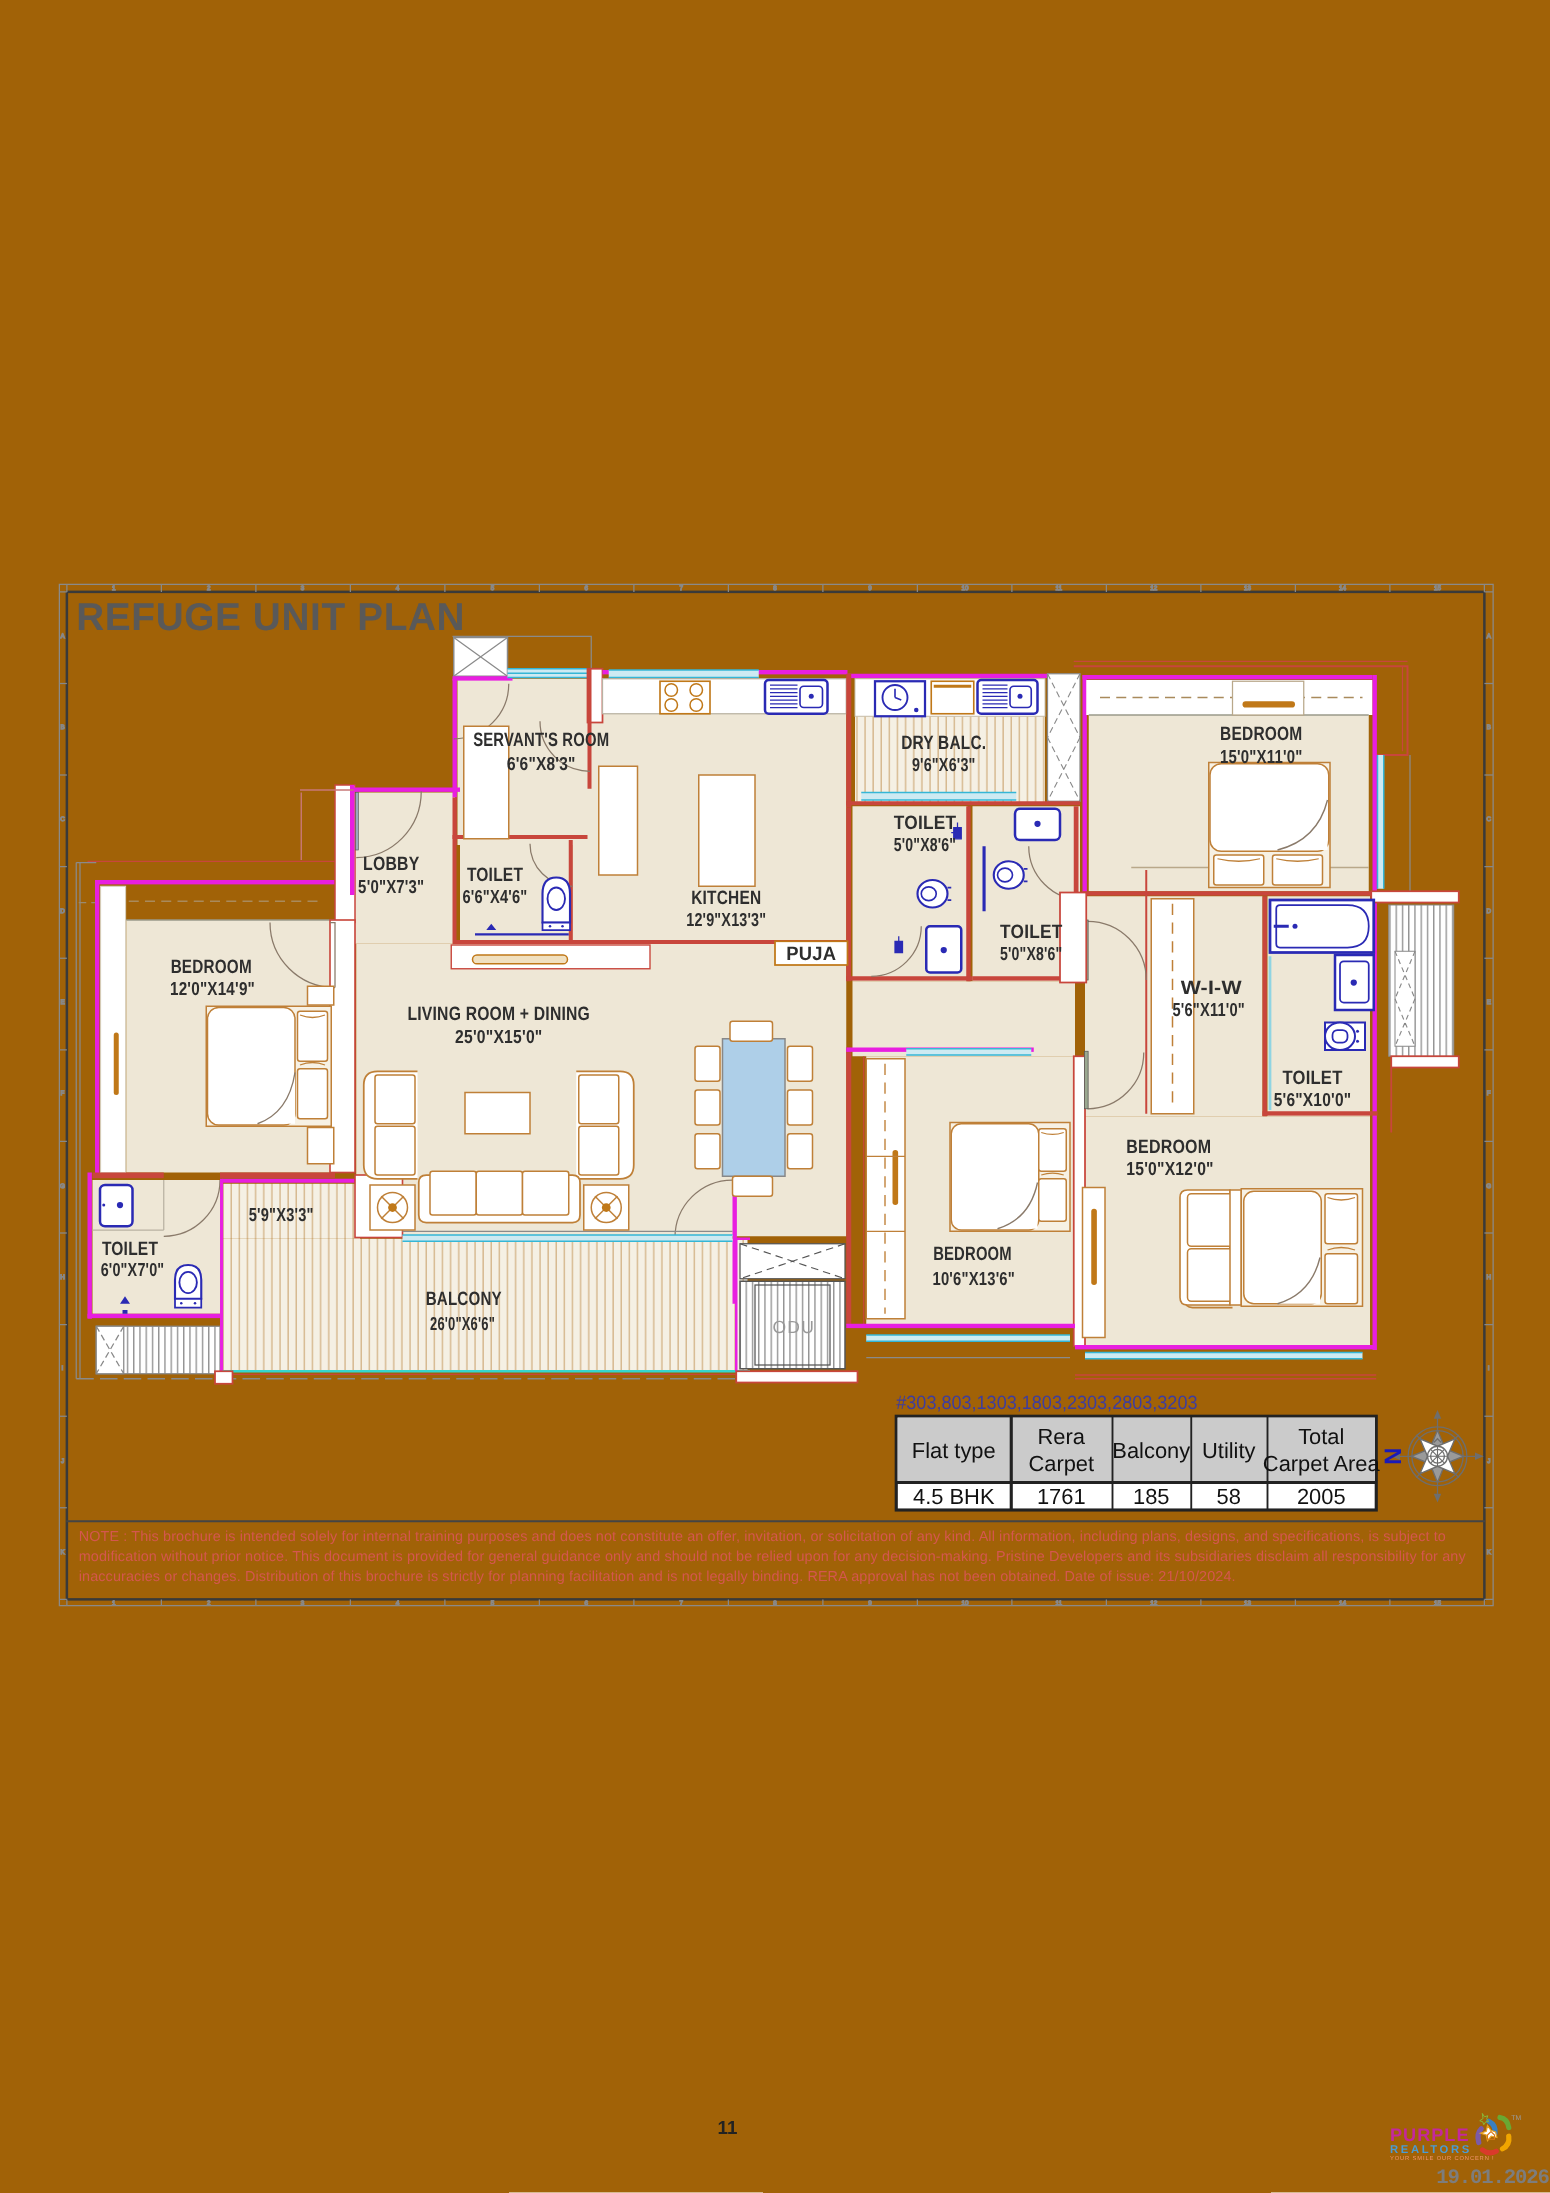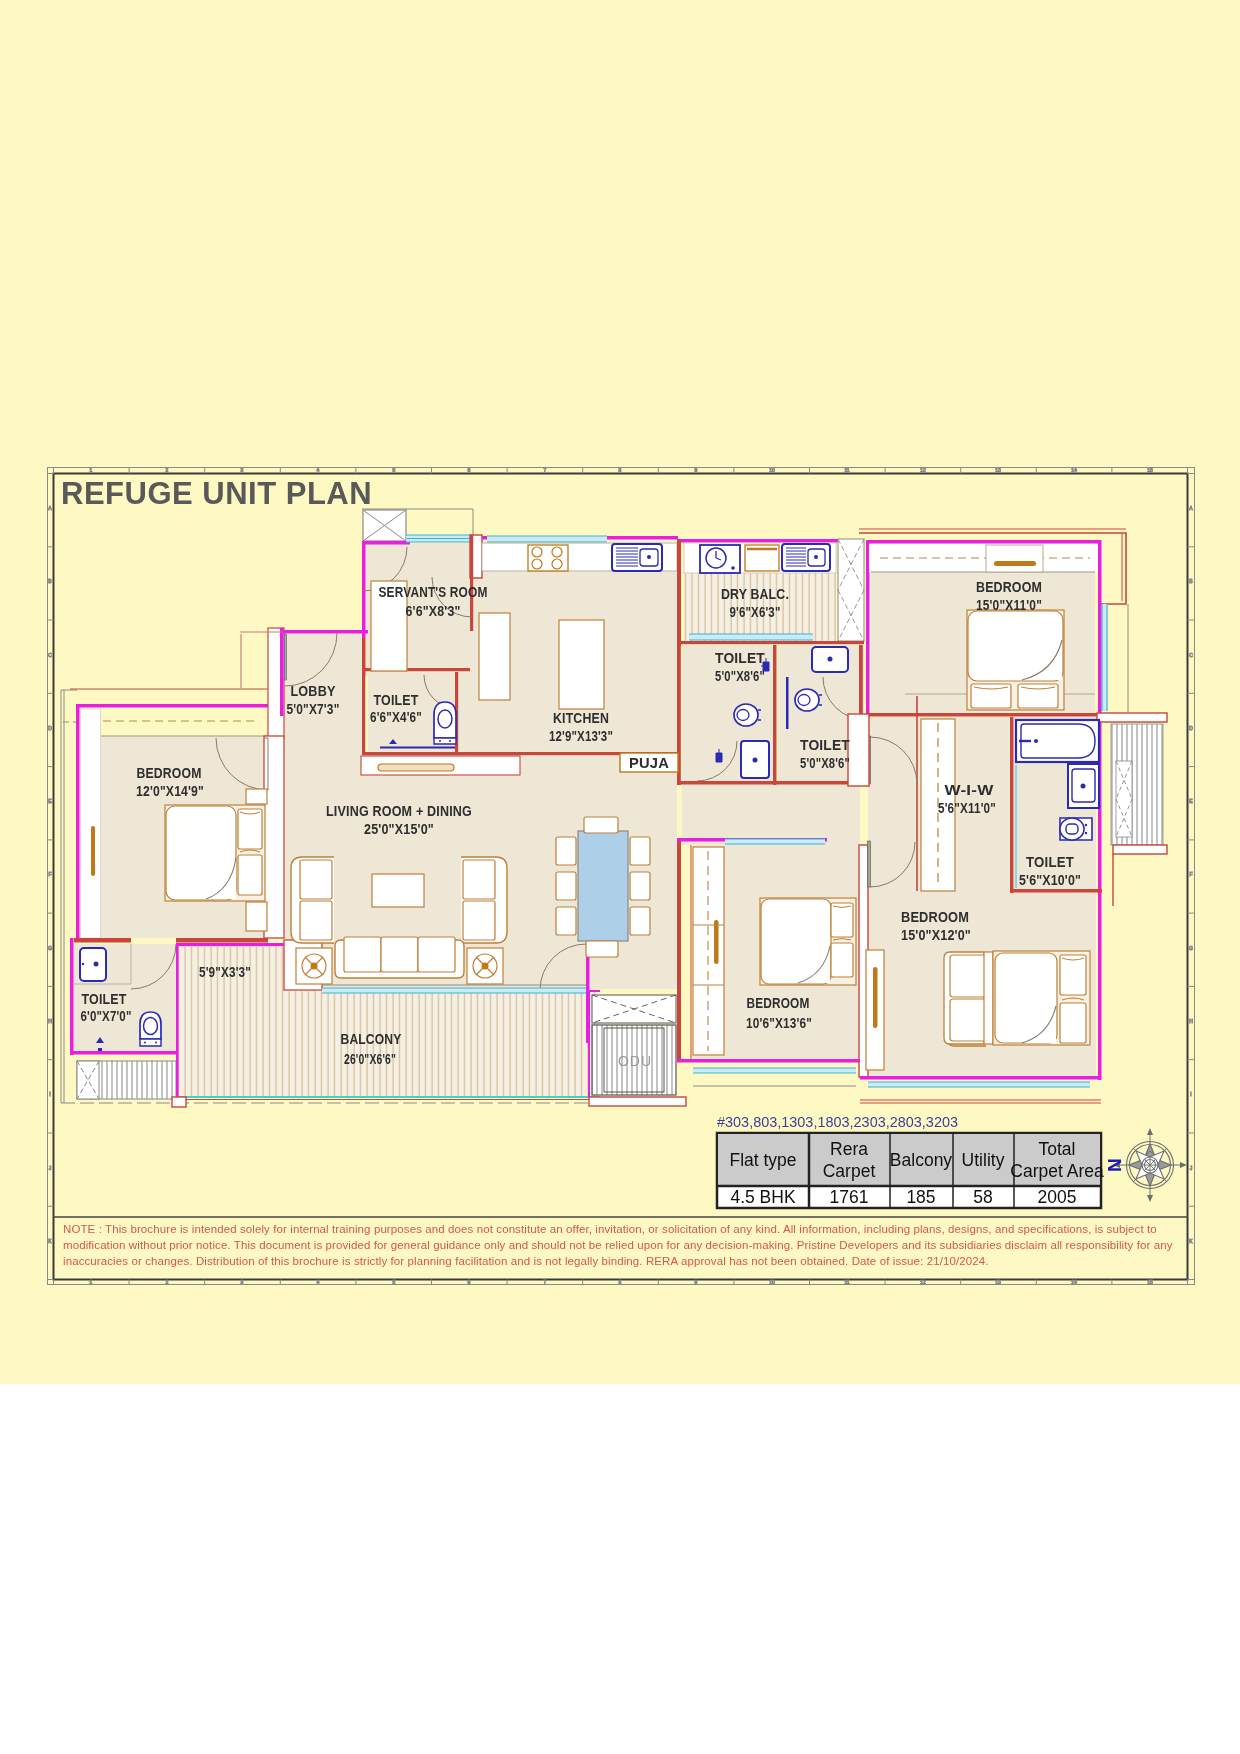--- a/index.html
+++ b/index.html
@@ -1,16 +1,16 @@
 <!DOCTYPE html>
 <html><head>
 <meta charset="utf-8">
 <style>
 html,body{margin:0;padding:0;background:#fff;}
-#page{position:relative;width:1240px;height:1384px;background:#fef9c3;overflow:hidden;
+#page{position:relative;width:1240px;height:1754px;background:#a16207;overflow:hidden;
  font-family:"Liberation Sans", sans-serif;}
 svg{position:absolute;left:0;top:0;}
 text{font-family:"Liberation Sans", sans-serif;}
 .lbl{font-size:15.5px;font-weight:bold;fill:#2e2e2e;text-anchor:middle;letter-spacing:0.2px;}
 .dim{font-size:15px;font-weight:bold;fill:#2e2e2e;text-anchor:middle;letter-spacing:0.2px;}
 .w{fill:#ffffff;stroke:#c8463c;stroke-width:1.4;}
 .mg{fill:#e81fe0;}
 .rd{fill:#c8463c;}
 .fn{fill:#ffffff;stroke:#bf8038;stroke-width:1.2;}
 .fnb{fill:#f7f1e4;stroke:#bf8038;stroke-width:1.2;}

